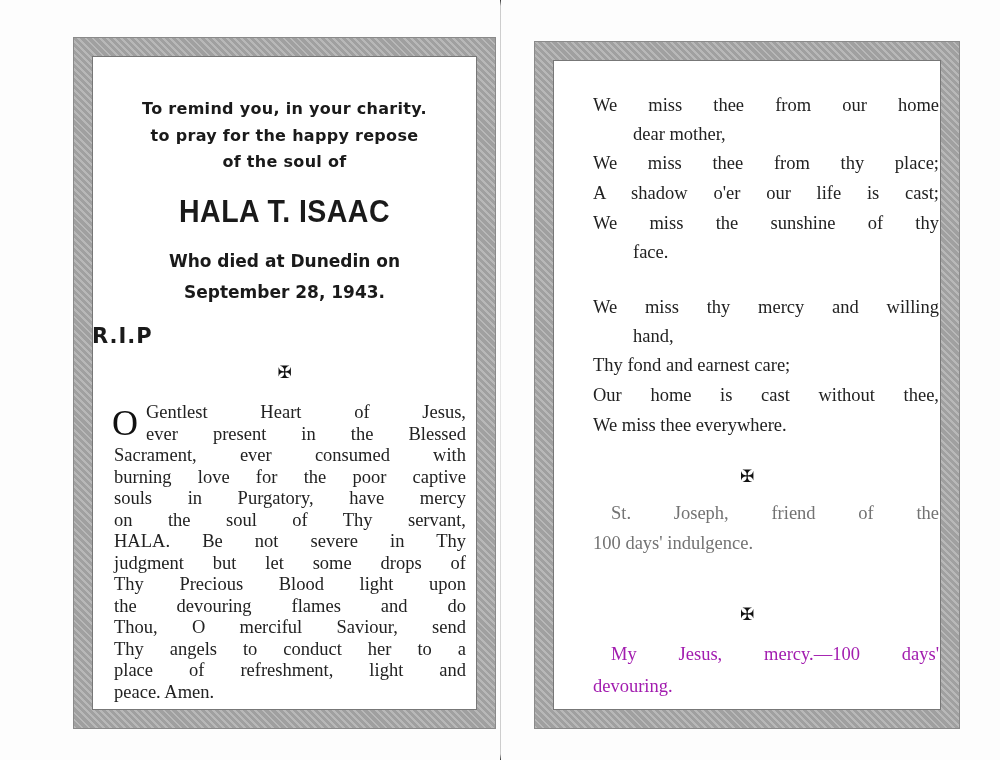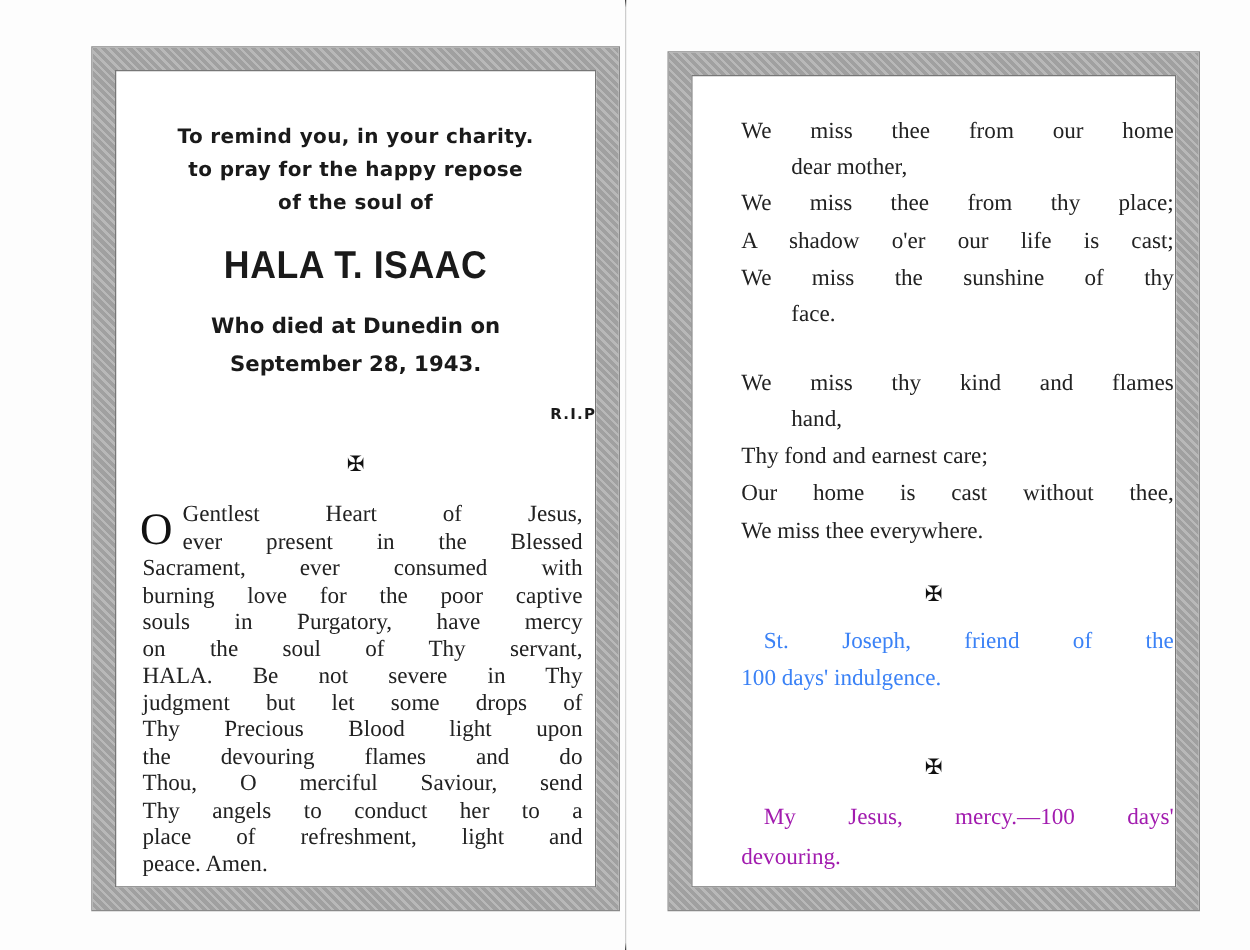--- a/index.html
+++ b/index.html
@@ -30,21 +30,21 @@
   
   .sans { font-family:"DejaVu Sans","Liberation Sans",sans-serif; font-weight:bold; }
   .intro { position:absolute; left:0; right:0; text-align:center; font-size:16px; line-height:26.5px; letter-spacing:0.3px; }
   #intro-block { top:40px; }
   #deceased-name {
     position:absolute; left:0; right:0; top:138px; text-align:center;
     font-family:"Liberation Sans", sans-serif; font-weight:bold; font-size:31px; transform:scaleX(0.92);
     letter-spacing:0.5px;
   }
   #death-block { position:absolute; left:0; right:0; top:190px; text-align:center; font-size:17px; line-height:31px; }
-  #rip { position:absolute; left:0; right:0; top:268px; text-align:right; font-size:12px; letter-spacing:1px; }
+  #rip { position:absolute; left:0; right:0; top:268px; text-align:left; font-size:21px; letter-spacing:1px; }
   .cross {
     position:absolute; font-size:17px; line-height:17px; color:#111; text-align:center; left:0; right:0;
     font-family:"DejaVu Sans", sans-serif;
   }
   #left-cross { top:308px; }
 
   #prayer {
     position:absolute; left:22px; width:352px; top:346px;
     font-size:18.5px; line-height:21.5px; text-align:justify; color:#222;
   }
@@ -53,21 +53,21 @@
   .dropcap { float:left; font-size:36px; line-height:30px; margin:6px 8px 0 -2px; color:#111; }
 
   
   #poem { position:absolute; left:40px; width:346px; top:30px; font-size:18.5px; color:#222; }
   #poem .pline { display:block; height:30px; line-height:30px; white-space:nowrap; text-align-last:justify; text-align:justify; }
   #poem .pline.short { text-align-last:left; }
   #poem .pline.cont { padding-left:40px; height:28px; line-height:28px; }
   #poem .gap { height:26px; }
   #right-cross-1 { top:408px; }
   #right-cross-2 { top:546px; }
-  #joseph { position:absolute; left:40px; width:346px; top:438px; font-size:18.5px; line-height:30px; color:#3b82f6; }
+  #joseph { position:absolute; left:40px; width:346px; top:438px; font-size:18.5px; line-height:30px; color:#737373; }
   #joseph .jline { display:block; white-space:nowrap; text-align:justify; text-align-last:justify; }
   #joseph .jline.first { padding-left:18px; }
   #joseph .jline.last { text-align-last:left; }
   #mercy { position:absolute; left:40px; width:346px; top:578px; font-size:18.5px; line-height:32px; color:#a21caf; }
   #mercy .mline { display:block; white-space:nowrap; text-align:justify; text-align-last:justify; }
   #mercy .mline.first { padding-left:18px; }
   #mercy .mline.last { text-align-last:left; }
 </style>
 </head>
 <body>
@@ -109,21 +109,21 @@
 
 <div id="right-frame" class="frame">
   <div id="poem">
     <span class="pline">We miss thee from our home</span>
     <span class="pline cont short">dear mother,</span>
     <span class="pline">We miss thee from thy place;</span>
     <span class="pline">A shadow o'er our life is cast;</span>
     <span class="pline">We miss the sunshine of thy</span>
     <span class="pline cont short">face.</span>
     <div class="gap"></div>
-    <span class="pline">We miss thy kind and flames</span>
+    <span class="pline">We miss thy mercy and willing</span>
     <span class="pline cont short">hand,</span>
     <span class="pline short">Thy fond and earnest care;</span>
     <span class="pline">Our home is cast without thee,</span>
     <span class="pline short">We miss thee everywhere.</span>
   </div>
 
   <div id="right-cross-1" class="cross">✠</div>
 
   <div id="joseph">
     <span class="jline first">St. Joseph, friend of the</span>

